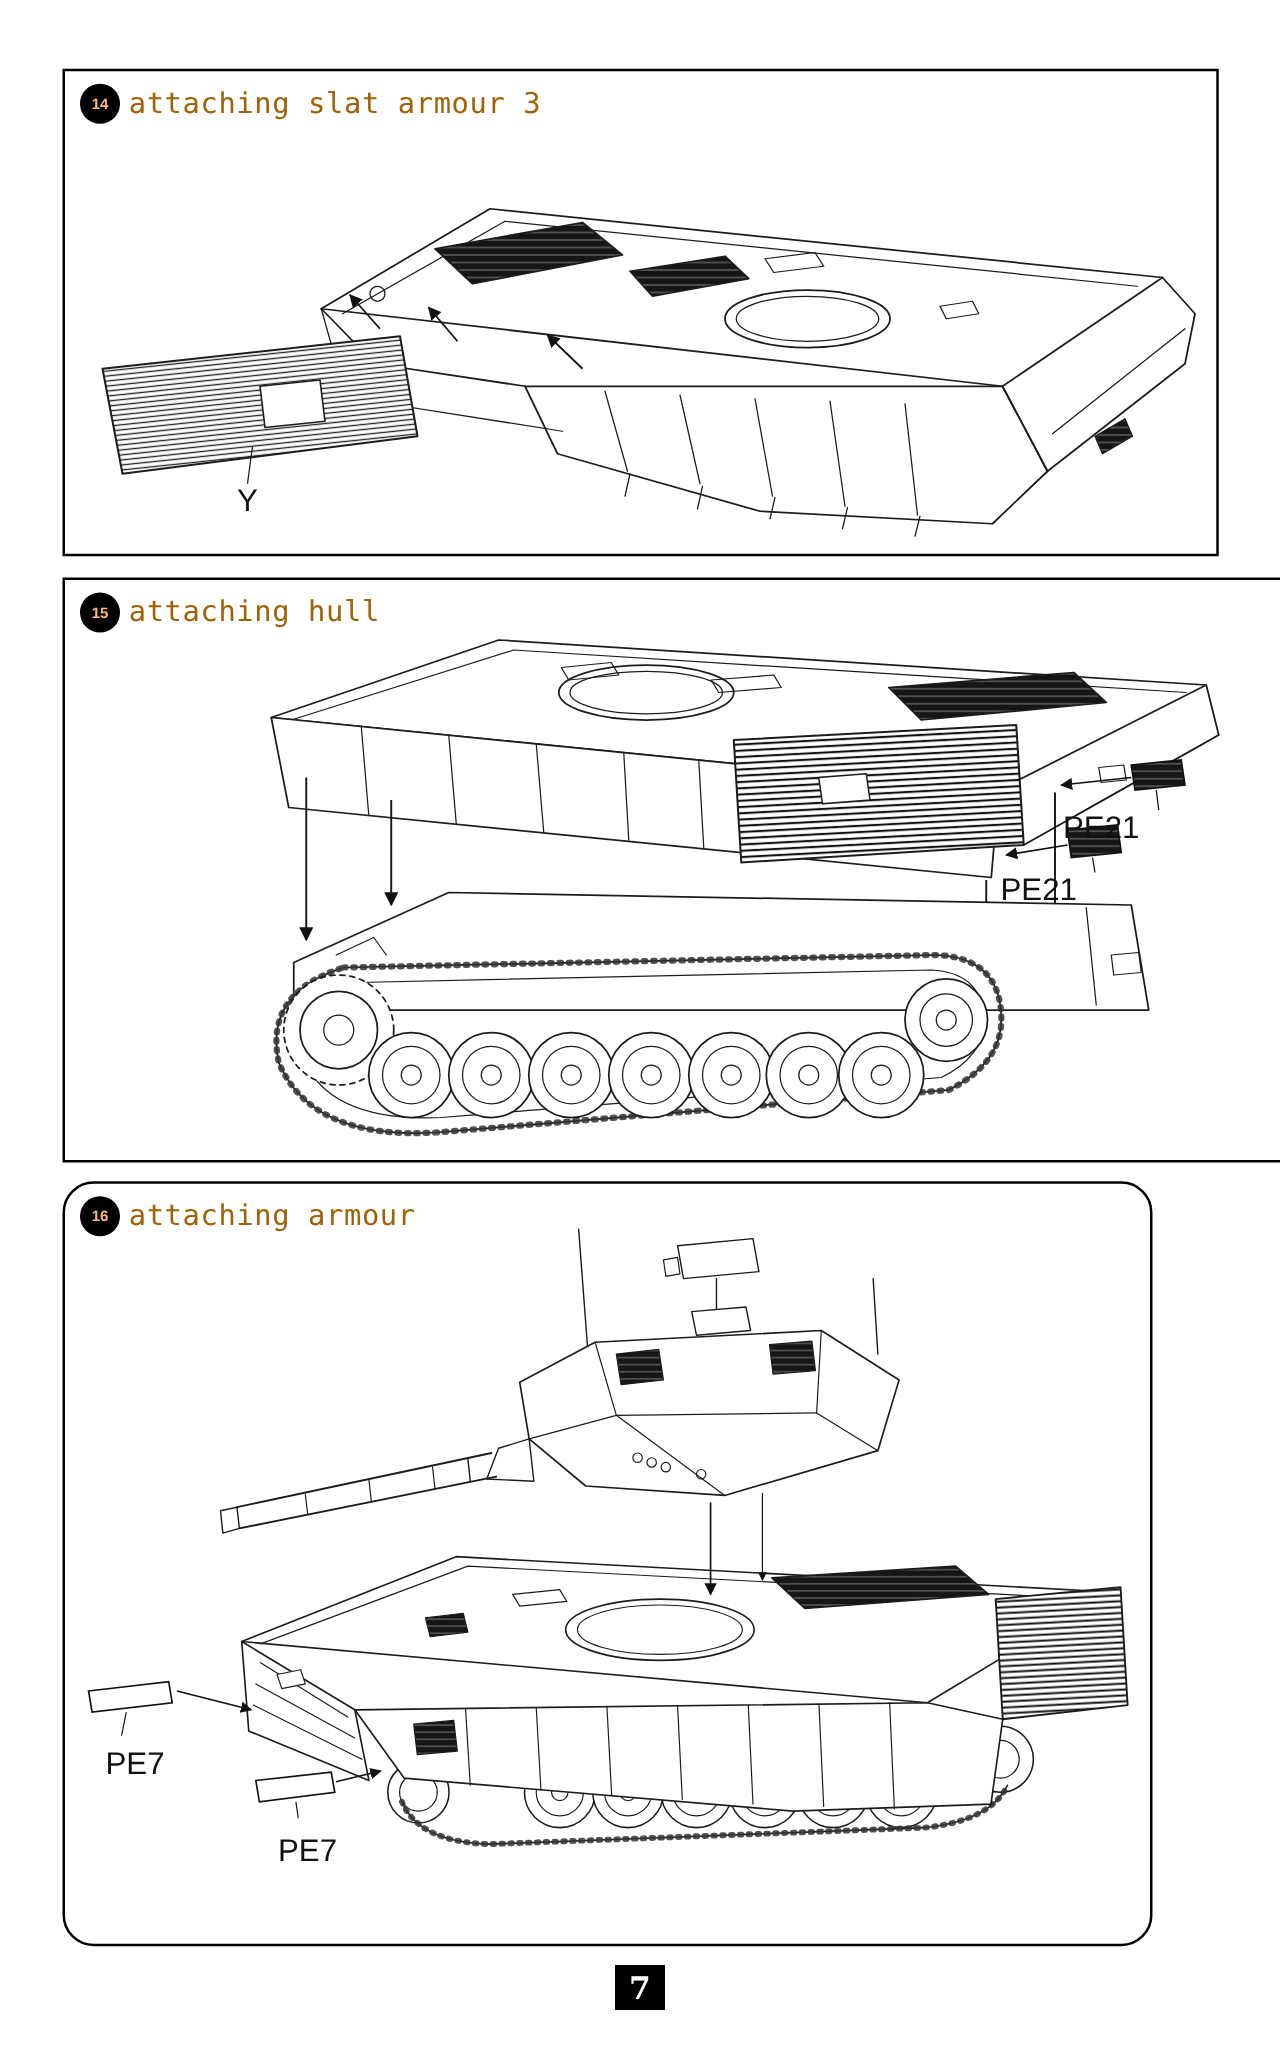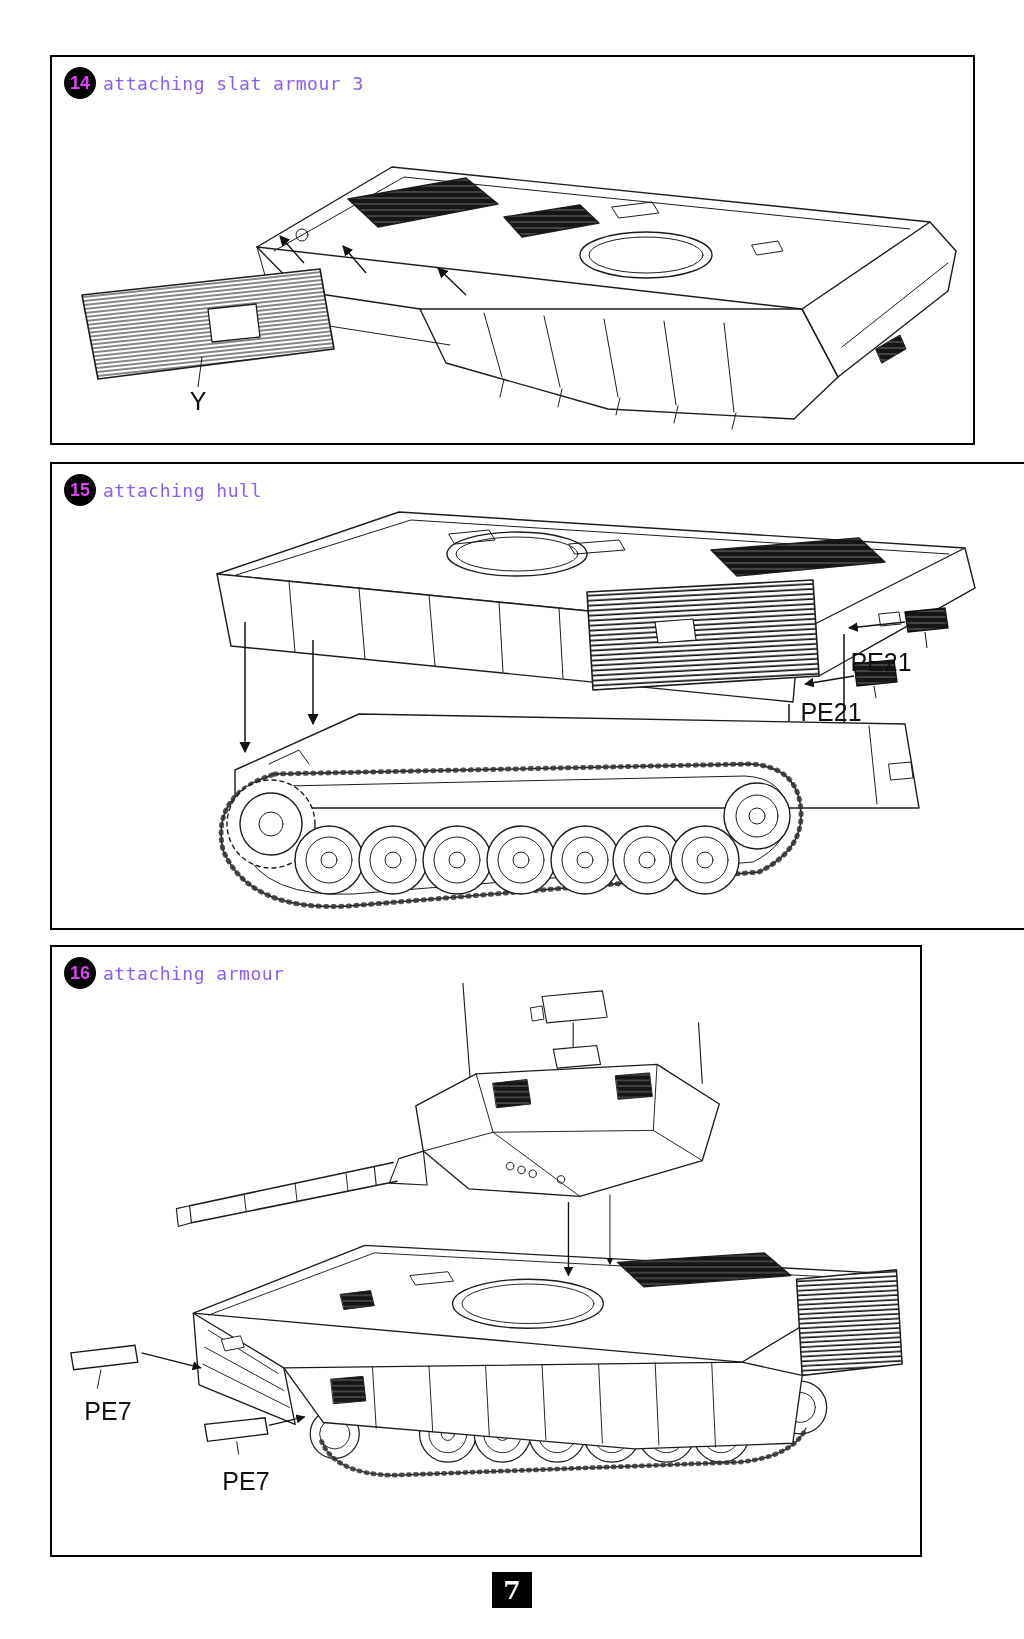--- a/index.html
+++ b/index.html
@@ -2,27 +2,27 @@
 <html><head>
 <meta charset="utf-8">
 <style>
   * { margin:0; padding:0; box-sizing:border-box; }
   html,body { background:#ffffff; }
   body { font-family:"Liberation Sans", sans-serif; color:#111; }
   .page { position:relative; width:1024px; height:1639px; background:#fff; overflow:hidden; }
   .panel { position:absolute; border:2px solid #000; background:#fff; }
   #panel-14 { left:50px; top:55px;  width:925px; height:390px; }
   #panel-15 { left:50px; top:462px; width:1019px; height:468px; }
-  #panel-16 { left:50px; top:945px; width:872px; height:612px; }
+  #panel-16 { left:50px; top:945px; width:872px; height:612px;border-radius:25px; }
   .art { position:absolute; left:0; top:0; width:100%; height:100%; display:block; }
   .step-header { position:absolute; left:12px; top:10px; display:flex; align-items:center; gap:7px; z-index:3; background:#fff; padding-right:6px; }
-  .step-badge { width:32px; height:32px; border-radius:50%; background:#000; color:#d946ef;
+  .step-badge { width:32px; height:32px; border-radius:50%; background:#000; color:#fdba74;
                 display:flex; align-items:center; justify-content:center;
-                font-size:18px; font-weight:bold; font-family:"Liberation Sans",sans-serif; }
-  .step-title { font-family:"DejaVu Sans Mono", monospace; font-size:18px; letter-spacing:0.5px; color:#8b5cf6; }
+                font-size:12px; font-weight:bold; font-family:"Liberation Sans",sans-serif; }
+  .step-title { font-family:"DejaVu Sans Mono", monospace; font-size:23px; letter-spacing:0.5px; color:#a16207; }
   .part-label { position:absolute; font-family:"Liberation Sans", sans-serif; font-size:25px; color:#111; text-align:center; z-index:3; }
   .page-number { position:absolute; left:50%; transform:translateX(-50%); top:1572px;
                  width:40px; height:36px; background:#000; color:#fff;
                  display:flex; align-items:center; justify-content:center;
                  font-family:"DejaVu Serif", serif; font-size:25px; font-weight:bold; }
   svg { overflow:visible; }
 </style>
 </head>
 <body>
 

